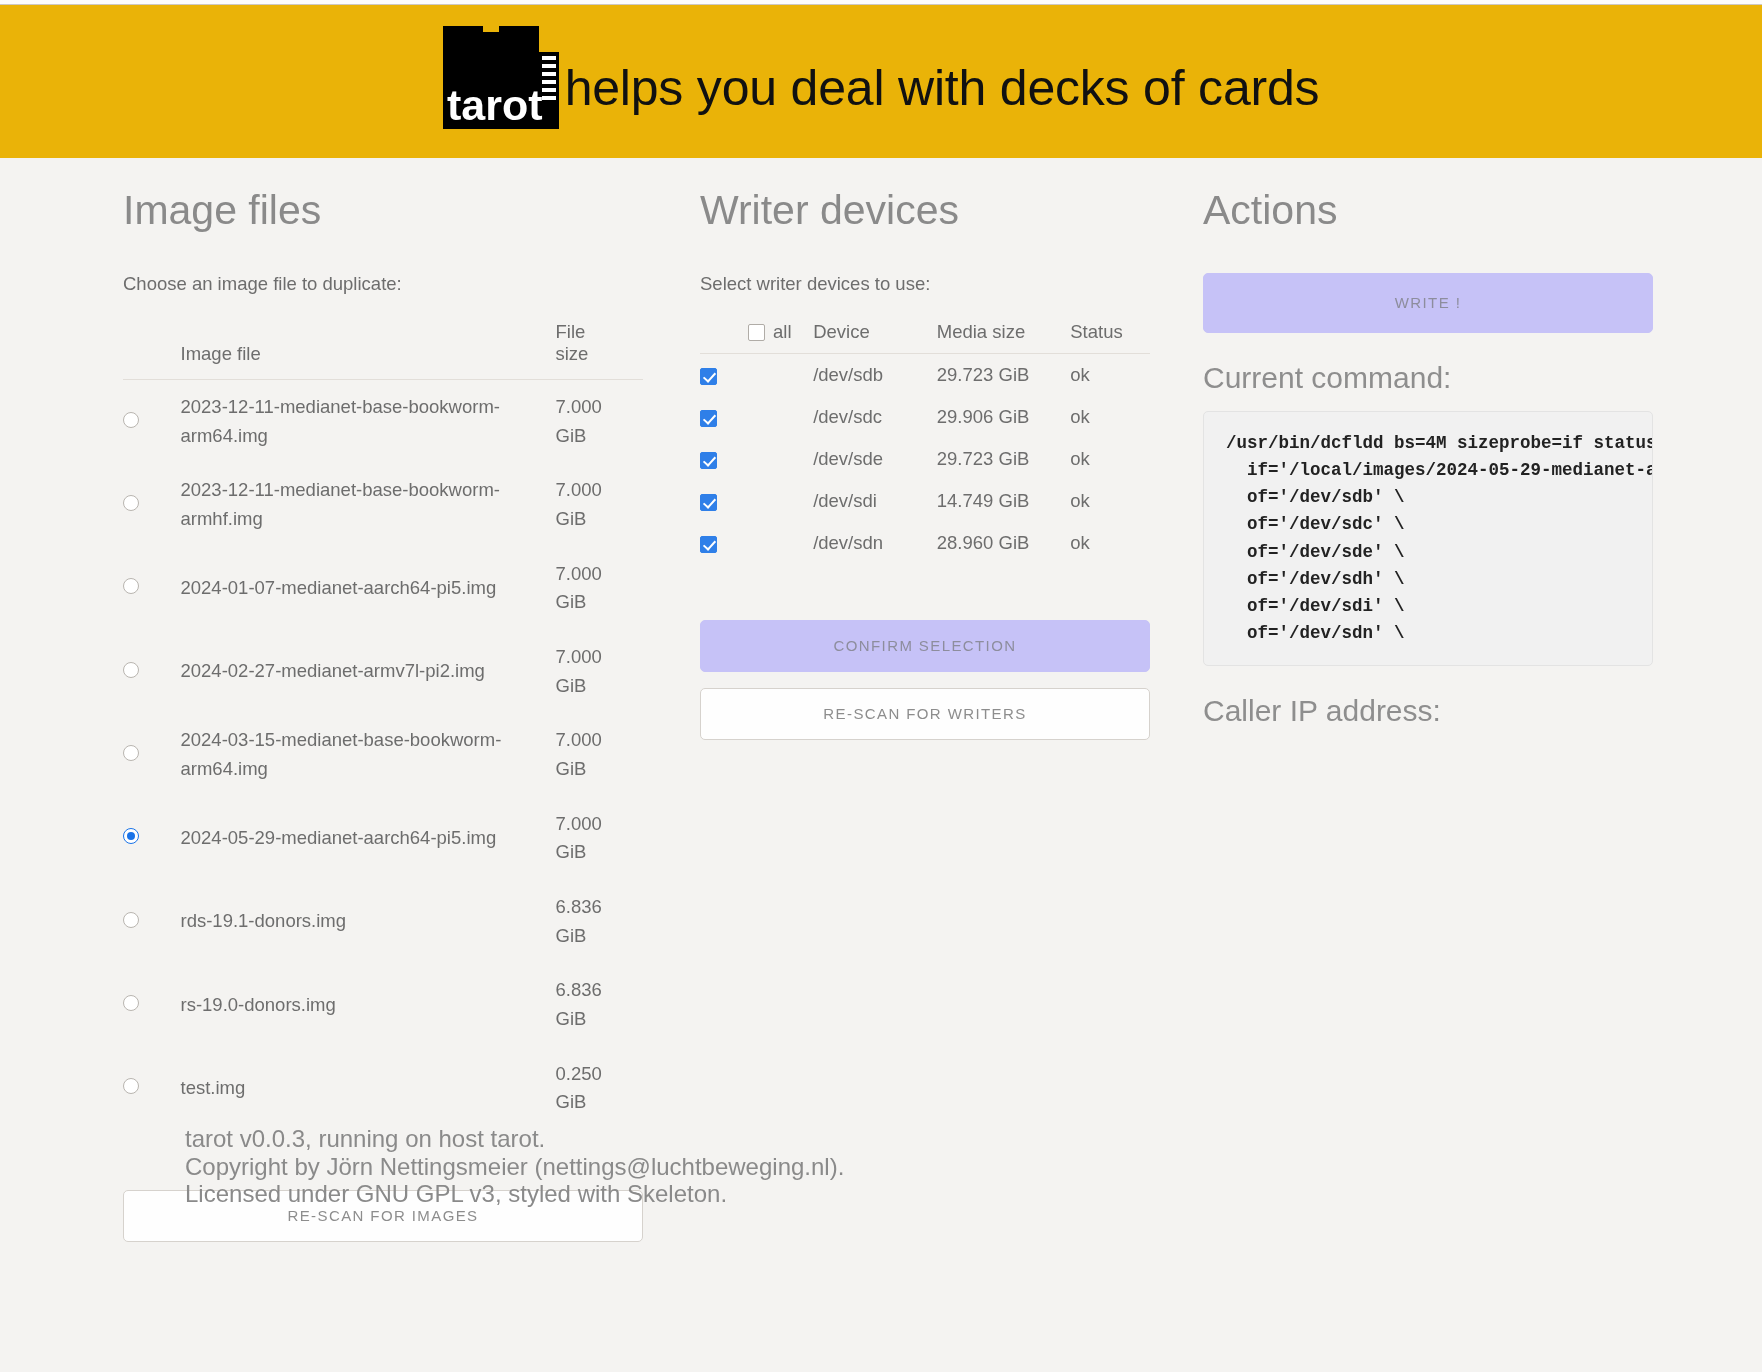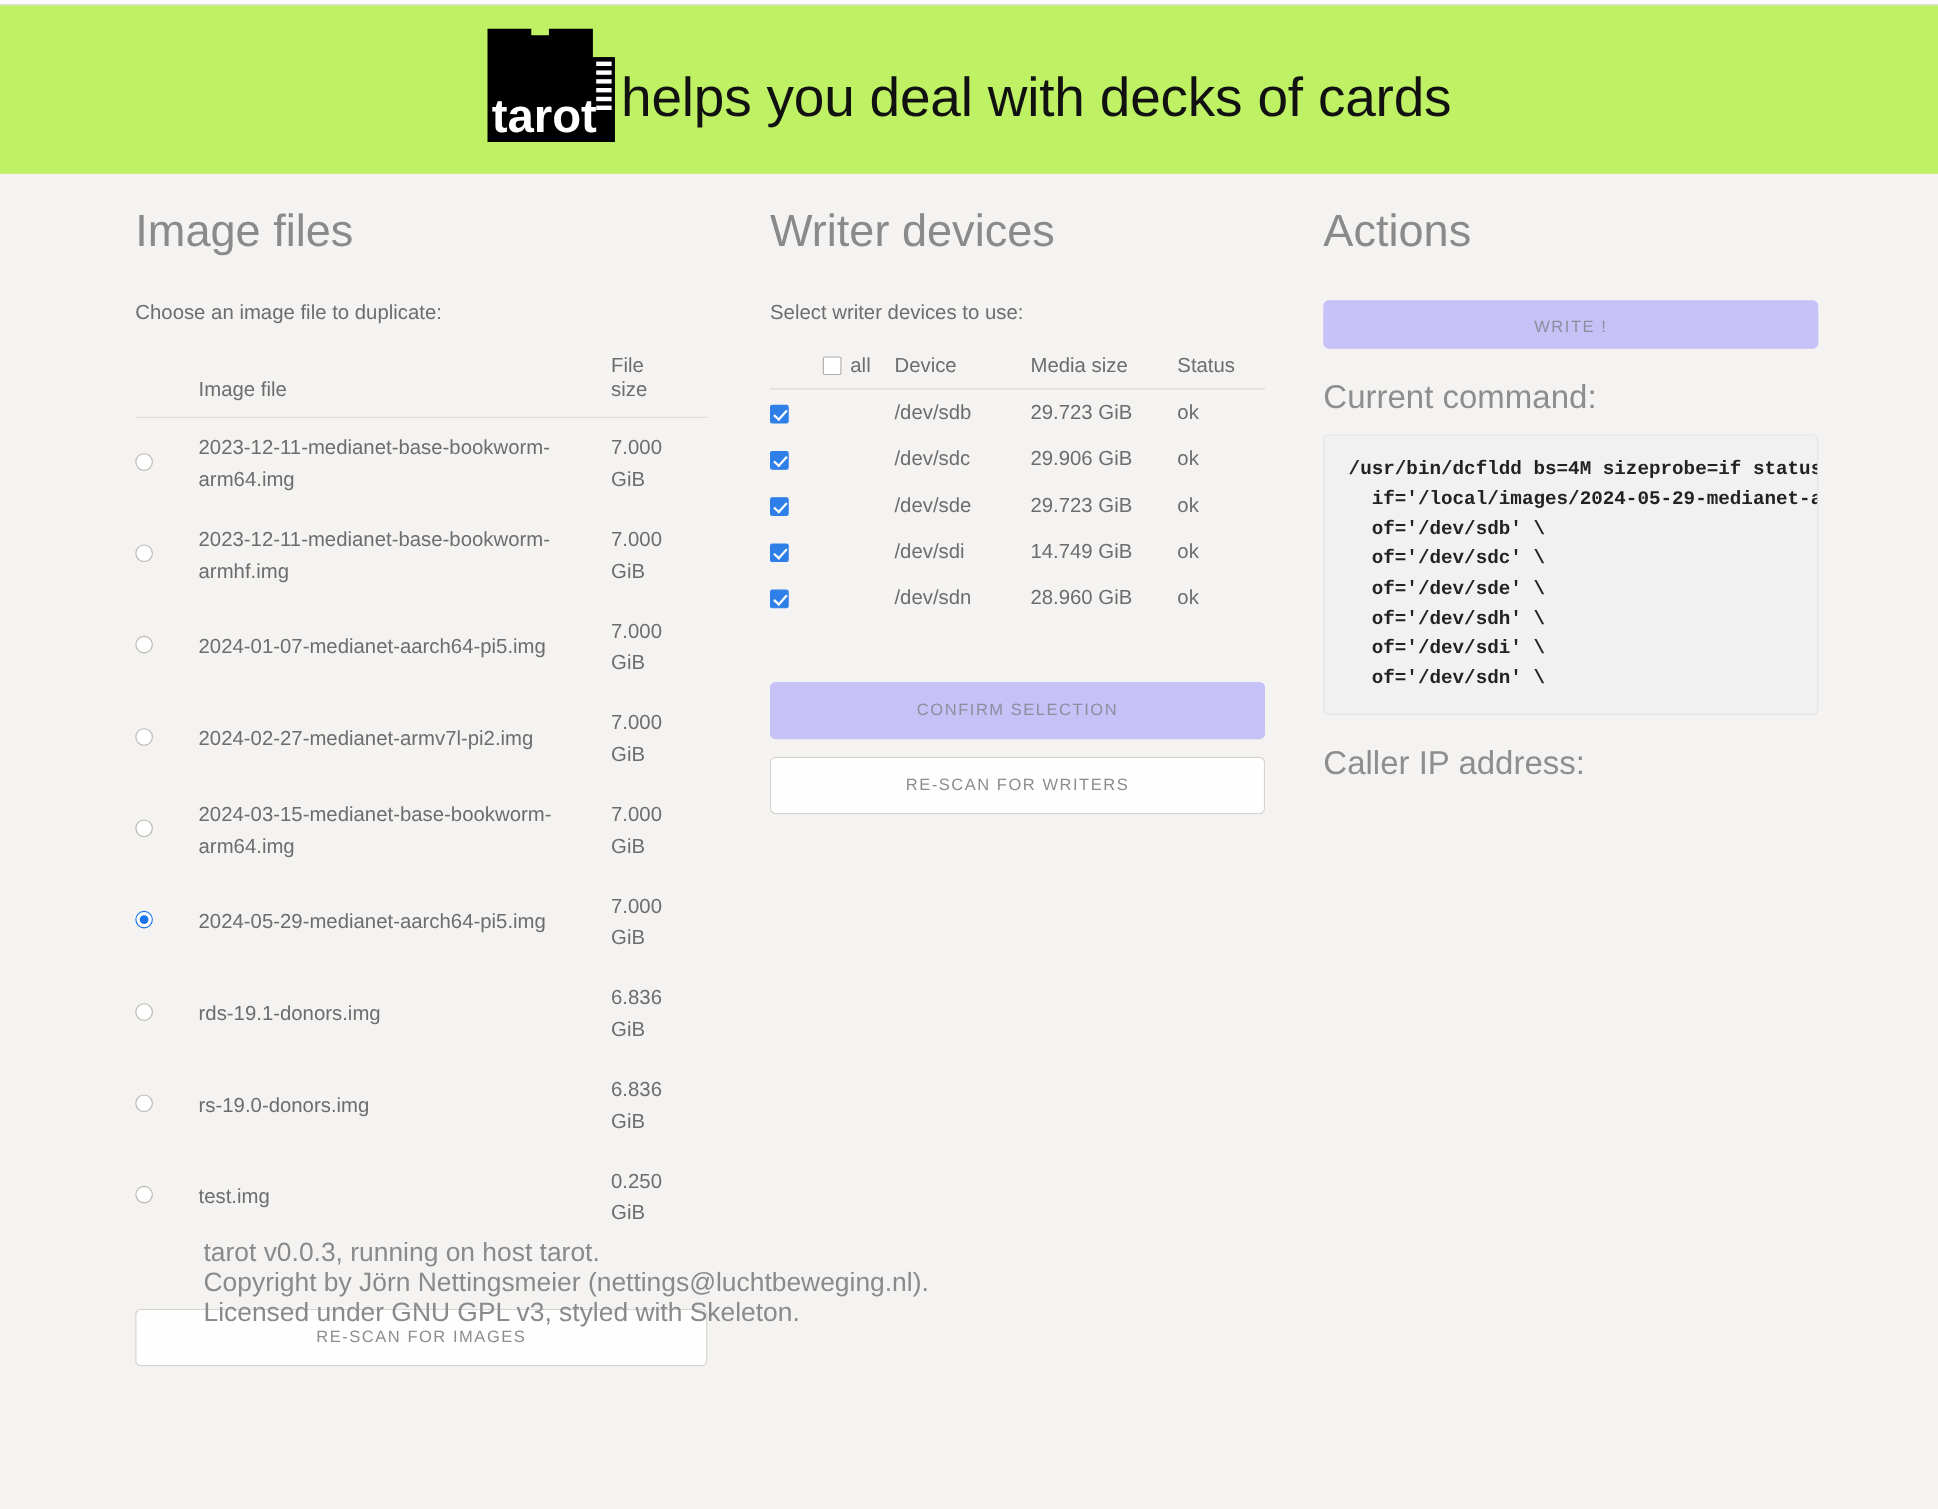--- a/index.html
+++ b/index.html
@@ -10,21 +10,21 @@
     background: #f4f3f1;
     font-family: "Liberation Sans", sans-serif;
     color: #5a5a5a;
     overflow: hidden;
     position: relative;
   }
 
   
   .topline { height: 5px; background: #fcfcfc; border-bottom: 1px solid #cdc8c2; }
   .masthead {
-    background: #bef264;
+    background: #eab308;
     height: 153px;
     display: flex;
     align-items: center;
     justify-content: center;
     padding-bottom: 8px;
   }
   .brand { display: flex; align-items: flex-end; }
   .logo-wrap { position: relative; width: 116px; height: 103px; margin-right: 6px; }
   .logo-wrap svg { display: block; }
   .tagline {
@@ -156,21 +156,21 @@
     background: #fefefe;
     cursor: pointer;
     font-family: "Liberation Sans", sans-serif;
     padding: 0;
   }
   .btn-primary {
     background: #c6c2f7;
     border: 1px solid #c6c2f7;
     color: #8d8d9d;
   }
-  .btn-write { height: 44px; line-height: 48px; margin-top: 36px; }
+  .btn-write { height: 60px; line-height: 48px; margin-top: 36px; }
   .spacer-writers { height: 56px; }
   .btn + .btn { margin-top: 16px; }
 
   
   .codebox {
     background: #f1f1f1;
     border: 1px solid #e3e3e3;
     border-radius: 5px;
     padding: 18px 22px;
     font-family: "Liberation Mono", monospace;

